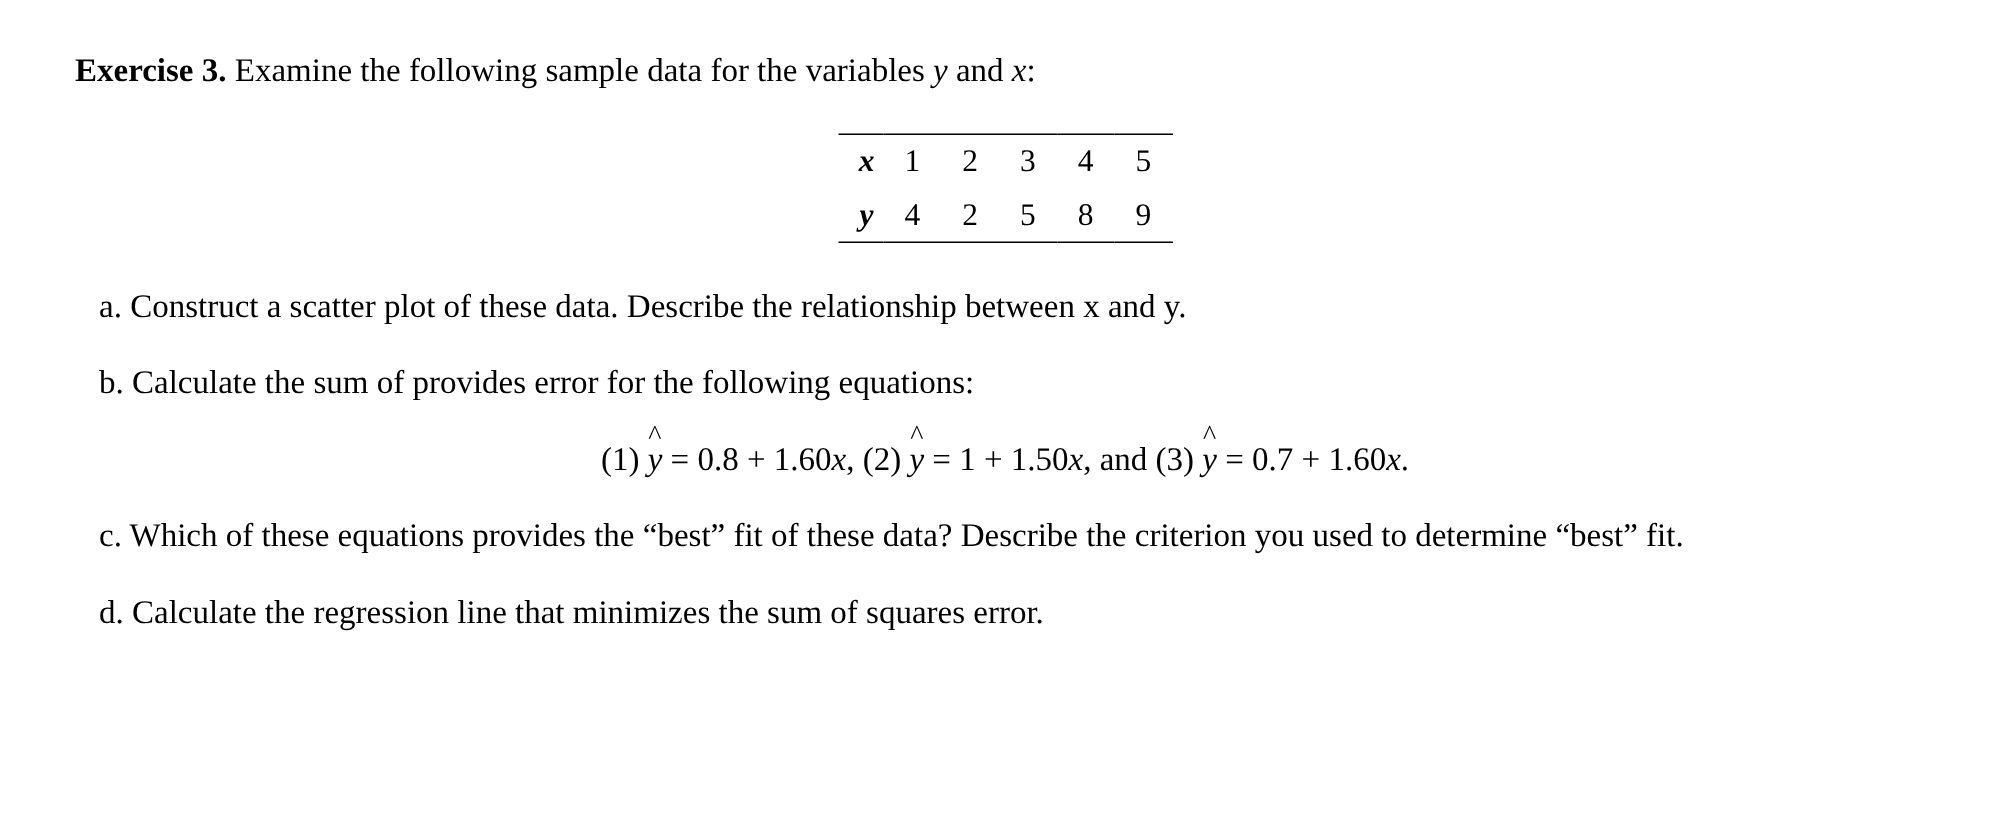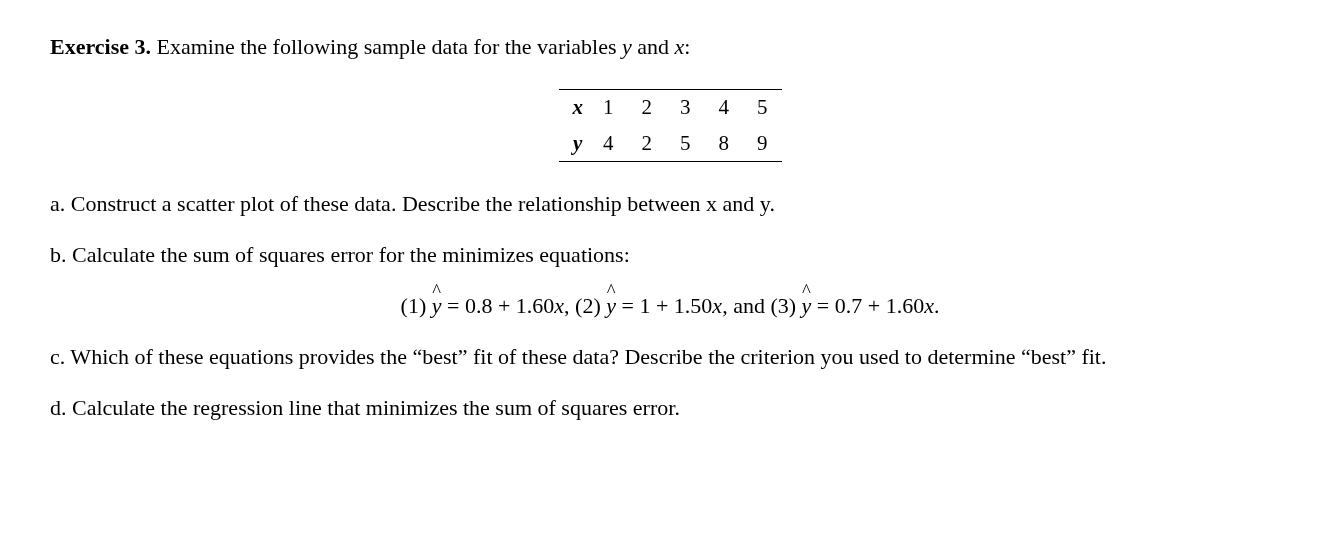--- a/index.html
+++ b/index.html
@@ -40,21 +40,21 @@
     table tr:last-child td {
       border-bottom: 1.5px solid #000;
     }
     .rowlabel {
       font-style: italic;
       font-weight: bold;
       font-family: "Times New Roman", serif;
       padding-right: 6px;
     }
     .para {
-      margin: 14px 0 18px 0;
+      margin: 14px 0 18px 16px;
     }
     .eq-center {
       text-align: center;
       margin: 12px 0 18px 0;
     }
     .yhat {
       position: relative;
       font-style: italic;
     }
     .hat {
@@ -102,21 +102,21 @@
     </tr>
   </tbody>
     </table>
 </div>
 
 <div class="para">
   <span>a.</span><span> Construct a scatter plot of these data. Describe the relationship between x and y.</span>
 </div>
 
 <div class="para">
-  <span>b.</span><span> Calculate the sum of squares error for the minimizes equations:</span>
+  <span>b.</span><span> Calculate the sum of provides error for the following equations:</span>
 </div>
 
 <div class="eq-center">
   <span>(1) </span><span class="hat yhat"><span class="carat">^</span>y</span><span> = 0.8 + 1.60</span><span class="italic">x</span><span>, (2) </span><span class="hat yhat"><span class="carat">^</span>y</span><span> = 1 + 1.50</span><span class="italic">x</span><span>, and (3) </span><span class="hat yhat"><span class="carat">^</span>y</span><span> = 0.7 + 1.60</span><span class="italic">x</span><span>.</span>
 </div>
 
 <div class="para">
   <span>c.</span><span> Which of these equations provides the “best” fit of these data? Describe the criterion you used to determine “best” fit.</span>
 </div>
 

